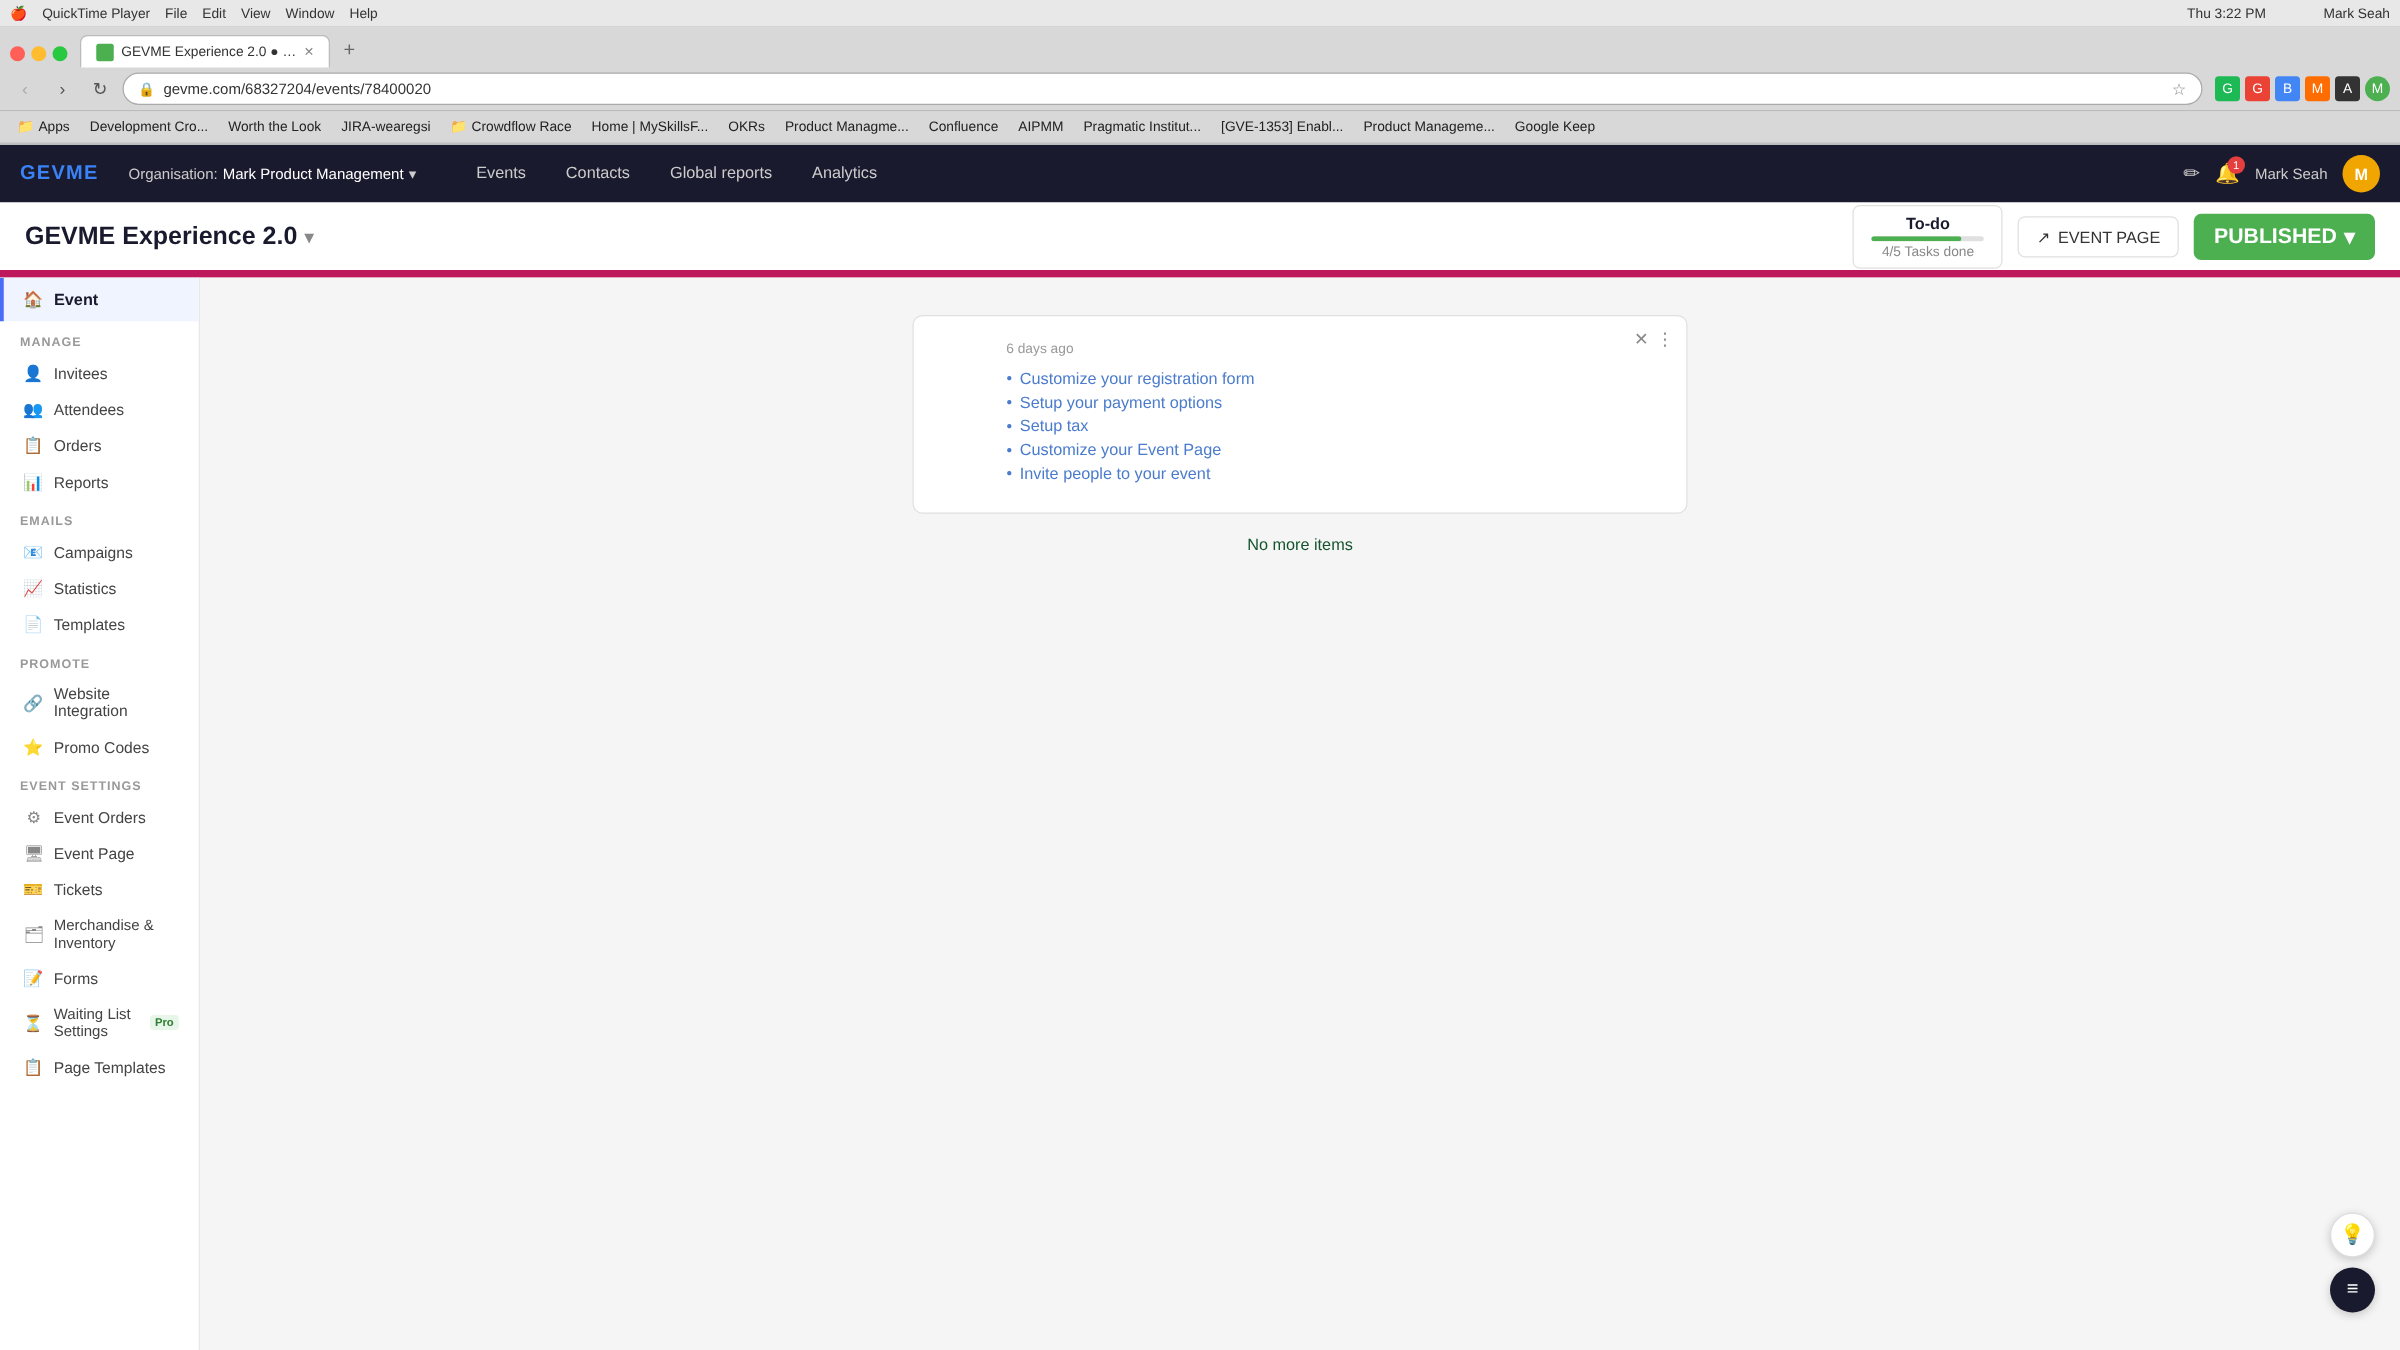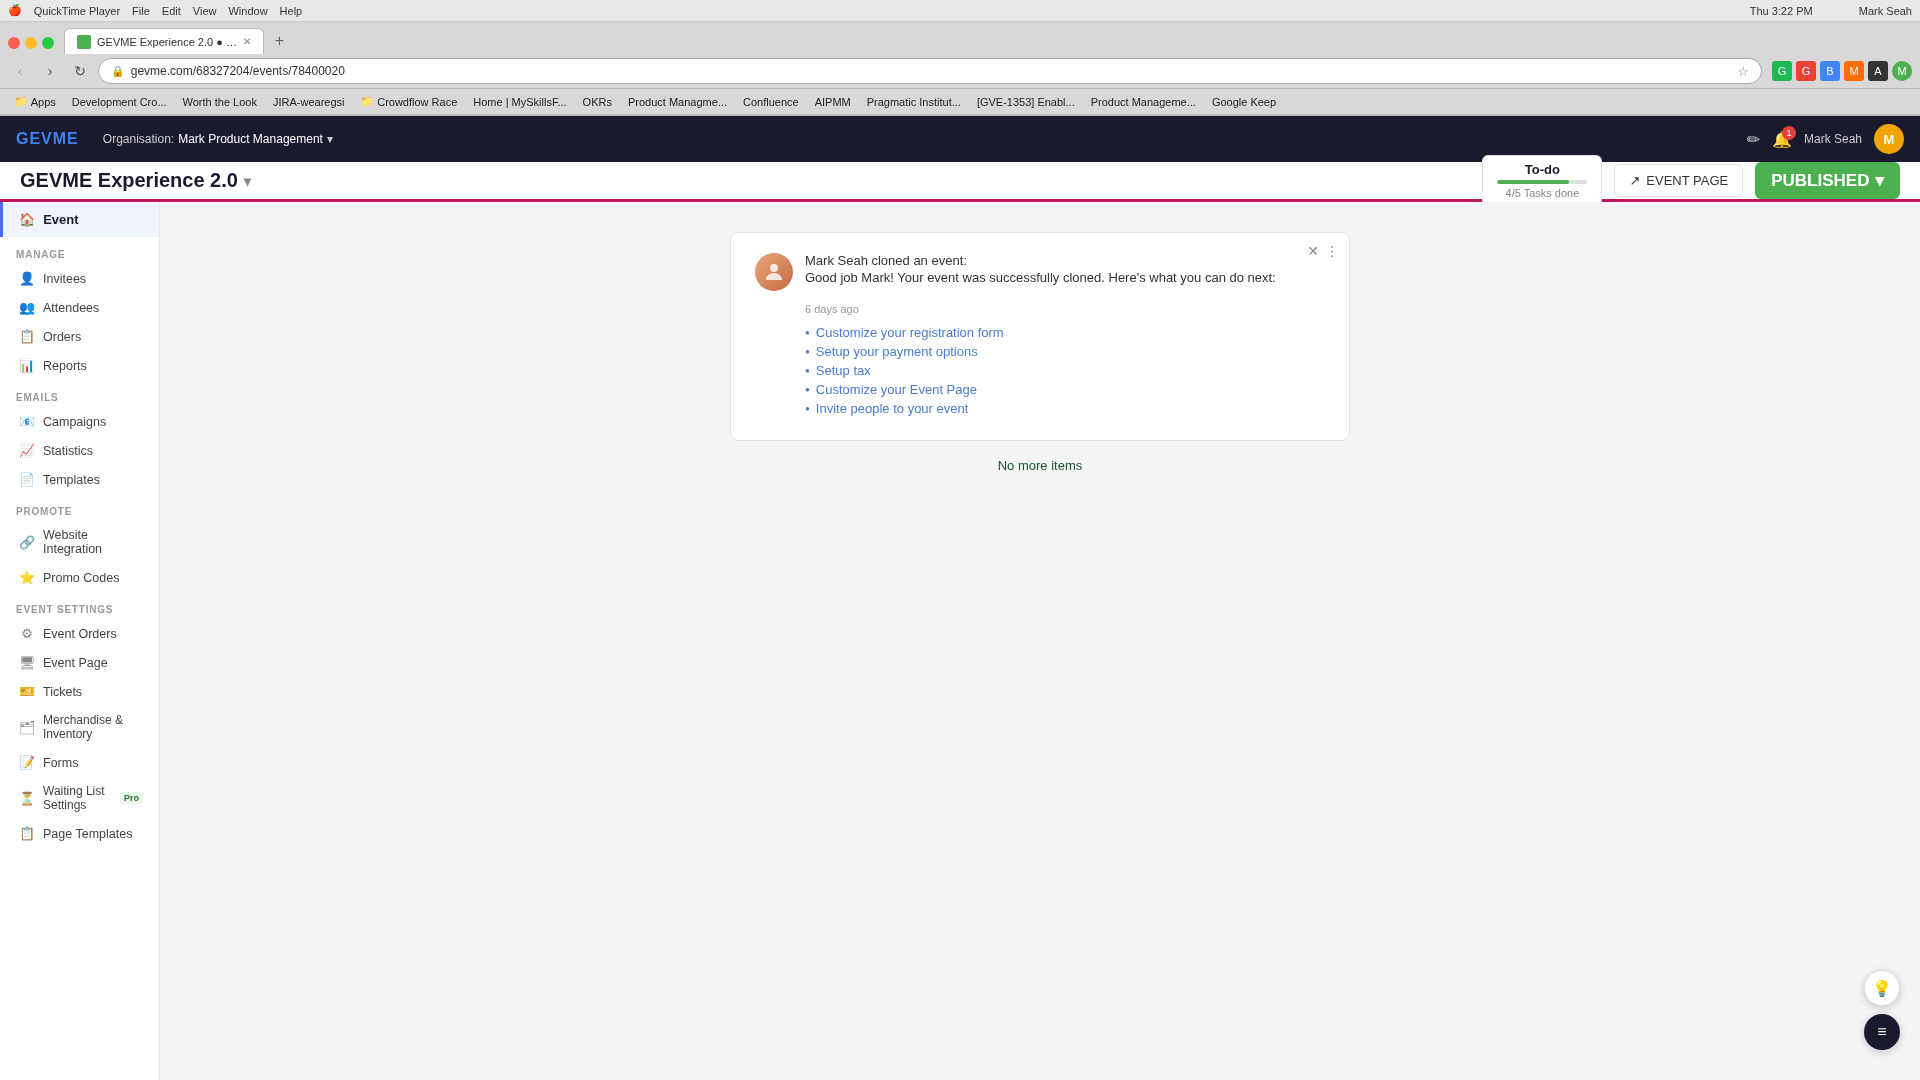--- a/index.html
+++ b/index.html
@@ -160,23 +160,23 @@
     .user-avatar {
       width: 30px; height: 30px; border-radius: 50%;
       background: #f0a500; display: flex; align-items: center;
       justify-content: center; color: #fff; font-size: 13px; font-weight: 600;
       cursor: pointer;
     }
     .user-name { color: #ccc; font-size: 12px; cursor: pointer; }
 
     
     .event-header {
-      height: 40px;
-      background: #fff;
-      border-bottom: 3px solid #be185d;
+      height: 60px;
+      background: #fff;
+      border-bottom: 6px solid #be185d;
       display: flex;
       align-items: center;
       padding: 0 20px;
     }
     .event-title {
       font-size: 20px;
       font-weight: 600;
       color: #1a1a2e;
       display: flex;
       align-items: center;
@@ -492,20 +492,26 @@
 
 <div class="app-wrapper">
 
   <div class="gevme-nav">
     <div class="gevme-logo">GEVME</div>
     <div class="org-selector">
       <span>Organisation:</span>
       <span style="color:#fff;font-weight:500;">Mark Product Management</span>
       <span>▾</span>
     </div>
+    <div class="nav-links">
+      <a class="nav-link">Events</a>
+      <a class="nav-link">Contacts</a>
+      <a class="nav-link">Global reports</a>
+      <a class="nav-link">Analytics</a>
+    </div>
     <div class="gevme-nav-right">
       <div class="nav-icon-btn">✏</div>
       <div class="nav-icon-btn" style="position:relative;">
         🔔
         <span class="badge">1</span>
       </div>
       <span class="user-name">Mark Seah</span>
       <div class="user-avatar">M</div>
     </div>
   </div>
@@ -615,32 +621,20 @@
         <span>Page Templates</span>
       </div>
     </div>
 
     <div class="main-content">
 
       <div class="notification-card">
         <span class="notif-close">✕</span>
         <span class="notif-menu">⋮</span>
 
-        <div class="notif-header">
-          <div class="notif-avatar">
-            <svg width="24" height="24" viewBox="0 0 24 24" fill="none">
-              <circle cx="12" cy="8" r="4" fill="rgba(255,255,255,0.8)"></circle>
-              <path d="M4 20c0-4 3.6-7 8-7s8 3 8 7" fill="rgba(255,255,255,0.8)"></path>
-            </svg>
-          </div>
-          <div class="notif-content">
-            <div class="notif-title">Mark Seah cloned an event:</div>
-            <div class="notif-body">Good job Mark! Your event was successfully cloned. Here's what you can do next:</div>
-          </div>
-        </div>
 
         <div style="margin-left:50px;margin-bottom:10px;">
           <div class="notif-time">6 days ago</div>
         </div>
 
         <div class="notif-links">
           <div class="notif-link-item">
             <span class="bullet">●</span>
             <a>Customize your registration form</a>
           </div>

